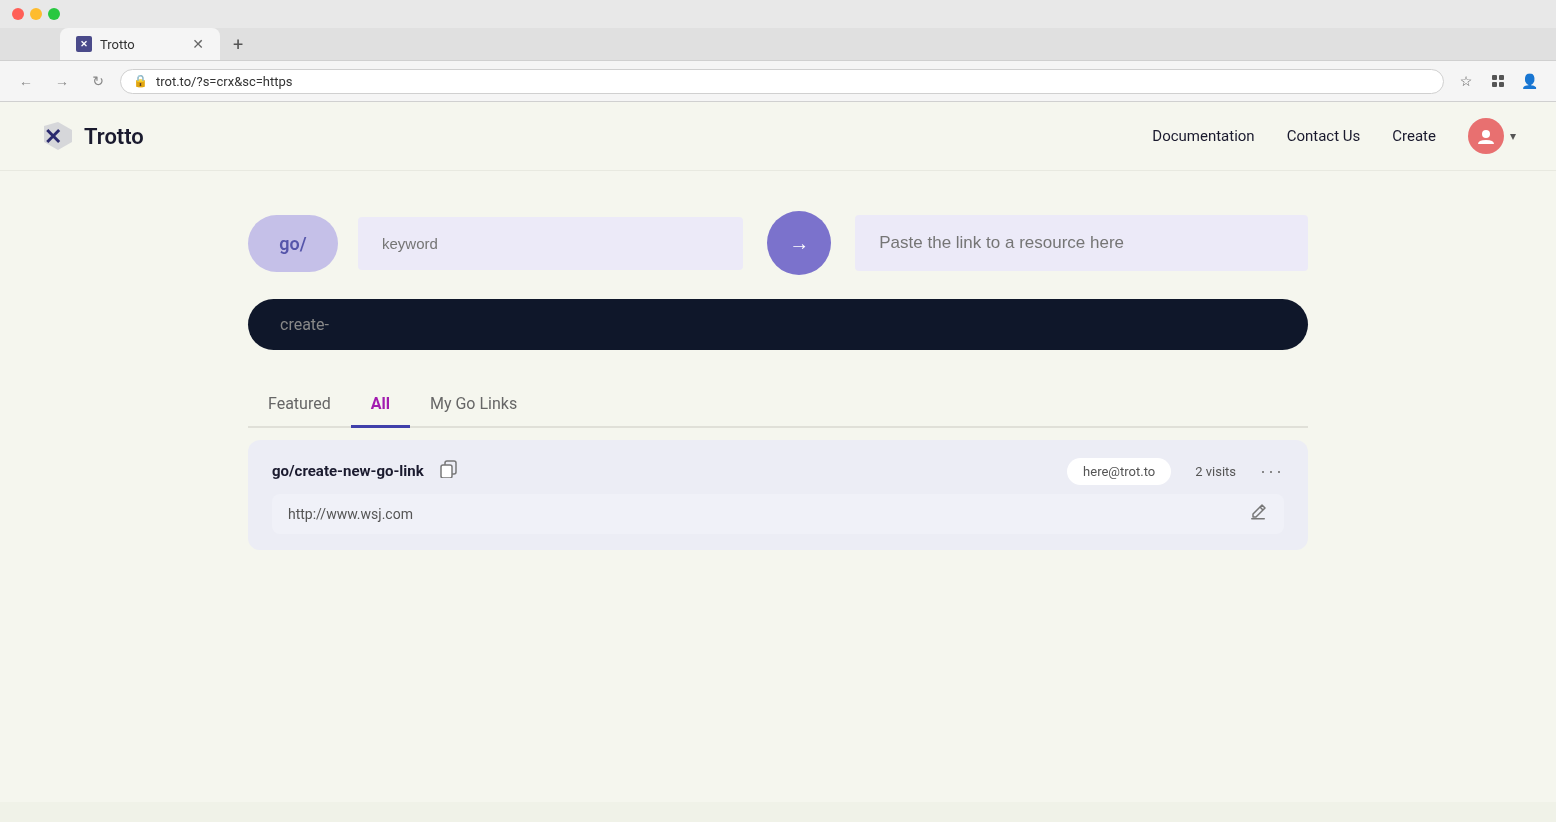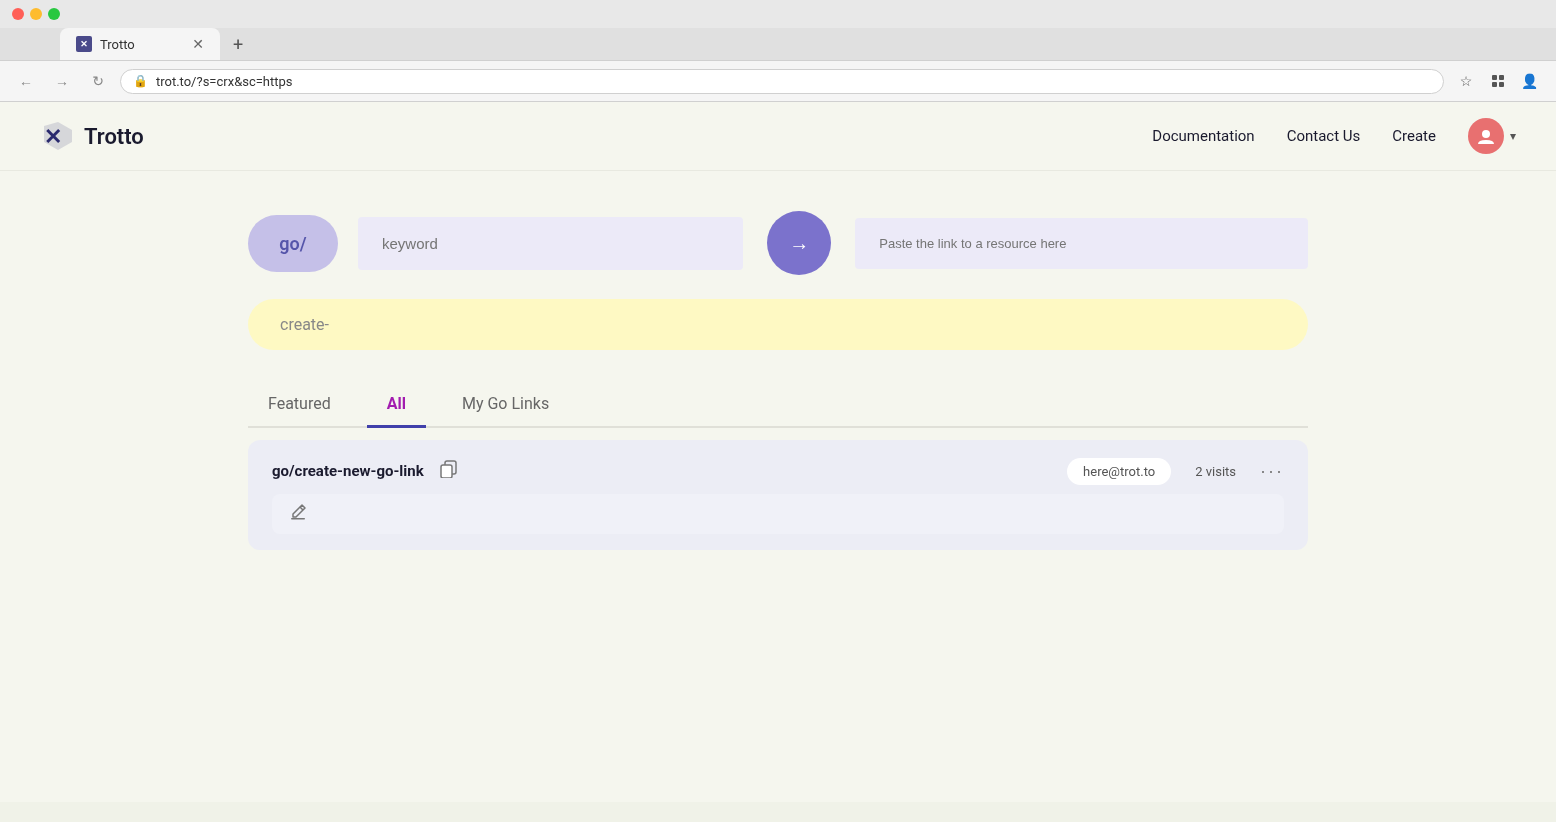--- a/index.html
+++ b/index.html
@@ -267,52 +267,52 @@
       cursor: pointer;
       margin: 0 8px;
       flex-shrink: 0;
     }
 
     .url-input {
       flex: 1.2;
       background: #eceaf8;
       border: none;
       padding: 18px 24px;
-      font-size: 13px;
+      font-size: 17px;
       color: #888;
       outline: none;
       border-radius: 4px;
     }
 
     .create-btn {
       background: #c5c0e8;
       color: #5555aa;
       border: none;
       padding: 18px 40px;
       border-radius: 40px;
       font-size: 18px;
       font-weight: 600;
       cursor: pointer;
       margin-left: 4px;
     }
 
     
     .suggestion-bar {
-      background: #fef9c3;
+      background: #0f172a;
       border-radius: 40px;
       padding: 16px 32px;
       font-size: 16px;
       color: #888;
       margin-bottom: 32px;
     }
 
     
     .tabs {
       display: flex;
-      gap: 16px;
+      gap: 0;
       border-bottom: 2px solid #e0e0d8;
       margin-bottom: 0;
     }
 
     .tab {
       padding: 12px 20px;
       font-size: 16px;
       color: #666;
       cursor: pointer;
       border-bottom: 3px solid transparent;
@@ -520,20 +520,21 @@
               <rect x="1" y="5" width="11" height="13" rx="2" stroke="#777" stroke-width="1.5" fill="white"></rect>
             </svg>
           </button>
           <div class="link-meta">
             <div class="link-owner">here@trot.to</div>
             <div class="link-visits">2 visits</div>
             <button class="more-btn">···</button>
           </div>
         </div>
         <div class="link-item-body">
+          <span class="link-url">http://www.wsj.com</span>
           <button class="edit-btn">
             <svg width="20" height="20" viewBox="0 0 20 20" fill="none">
               <path d="M14 3 L17 6 L8 15 L5 15 L5 12 Z" stroke="#777" stroke-width="1.5" fill="none" stroke-linejoin="round"></path>
               <path d="M12 5 L15 8" stroke="#777" stroke-width="1.5"></path>
               <rect x="3" y="16" width="14" height="1.5" rx="0.75" fill="#777"></rect>
             </svg>
           </button>
         </div>
       </div>
     </div>

